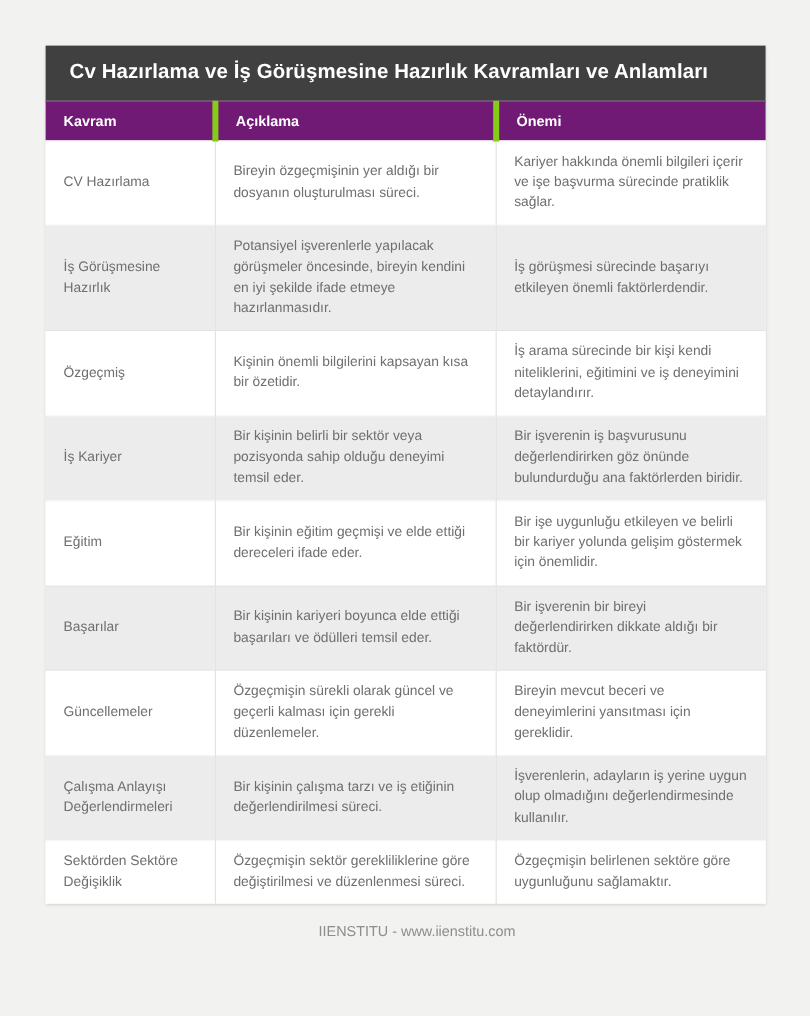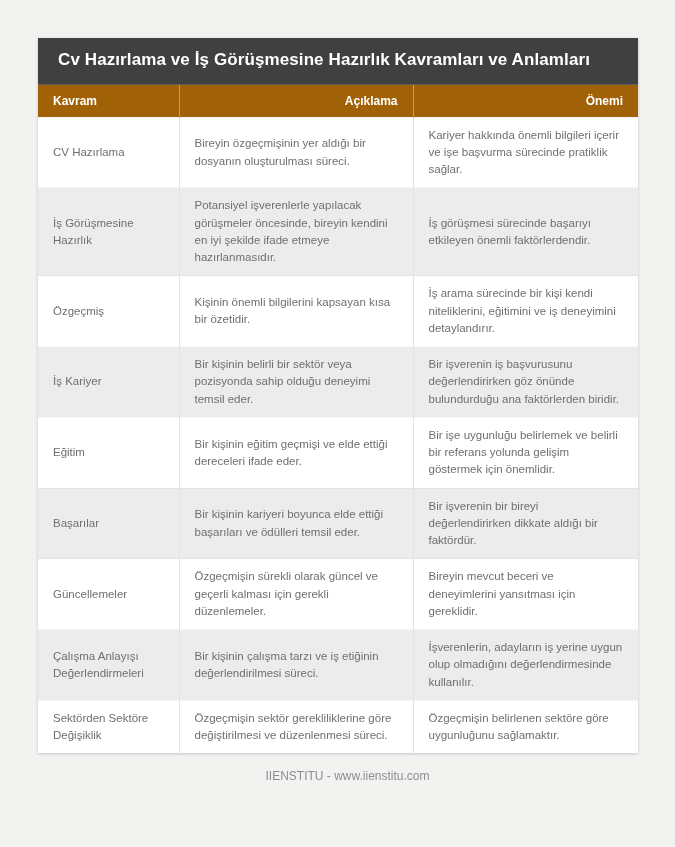--- a/index.html
+++ b/index.html
@@ -33,29 +33,29 @@
     width: 100%;
     border-collapse: collapse;
     table-layout: fixed;
   }
 
   col.c1 { width: 23.5%; }
   col.c2 { width: 39.0%; }
   col.c3 { width: 37.5%; }
 
   thead th {
-    background: #a16207;
+    background: #701a75;
     color: #ffffff;
     font-size: 12px;
     font-weight: bold;
     text-align: left;
     padding: 9px 15px;
     border-top: 1px solid #5f5f5f;
   }
-  thead th + th { border-left: 1px solid #84cc16; text-align: right; }
+  thead th + th { border-left: 5px solid #84cc16; }
 
   tbody td {
     font-size: 11.5px;
     color: #6f6f6f;
     line-height: 1.5;
     padding: 9px 15px;
     vertical-align: middle;
     border-top: 1px solid rgba(0,0,0,0.035);
   }
   tbody td + td { border-left: 1px solid #e3e3e3; }
@@ -107,21 +107,21 @@
         <td>İş arama sürecinde bir kişi kendi niteliklerini, eğitimini ve iş deneyimini detaylandırır.</td>
       </tr>
       <tr>
         <td>İş Kariyer</td>
         <td>Bir kişinin belirli bir sektör veya pozisyonda sahip olduğu deneyimi temsil eder.</td>
         <td>Bir işverenin iş başvurusunu değerlendirirken göz önünde bulundurduğu ana faktörlerden biridir.</td>
       </tr>
       <tr>
         <td>Eğitim</td>
         <td>Bir kişinin eğitim geçmişi ve elde ettiği dereceleri ifade eder.</td>
-        <td>Bir işe uygunluğu belirlemek ve belirli bir referans yolunda gelişim göstermek için önemlidir.</td>
+        <td>Bir işe uygunluğu etkileyen ve belirli bir kariyer yolunda gelişim göstermek için önemlidir.</td>
       </tr>
       <tr>
         <td>Başarılar</td>
         <td>Bir kişinin kariyeri boyunca elde ettiği başarıları ve ödülleri temsil eder.</td>
         <td>Bir işverenin bir bireyi değerlendirirken dikkate aldığı bir faktördür.</td>
       </tr>
       <tr>
         <td>Güncellemeler</td>
         <td>Özgeçmişin sürekli olarak güncel ve geçerli kalması için gerekli düzenlemeler.</td>
         <td>Bireyin mevcut beceri ve deneyimlerini yansıtması için gereklidir.</td>

